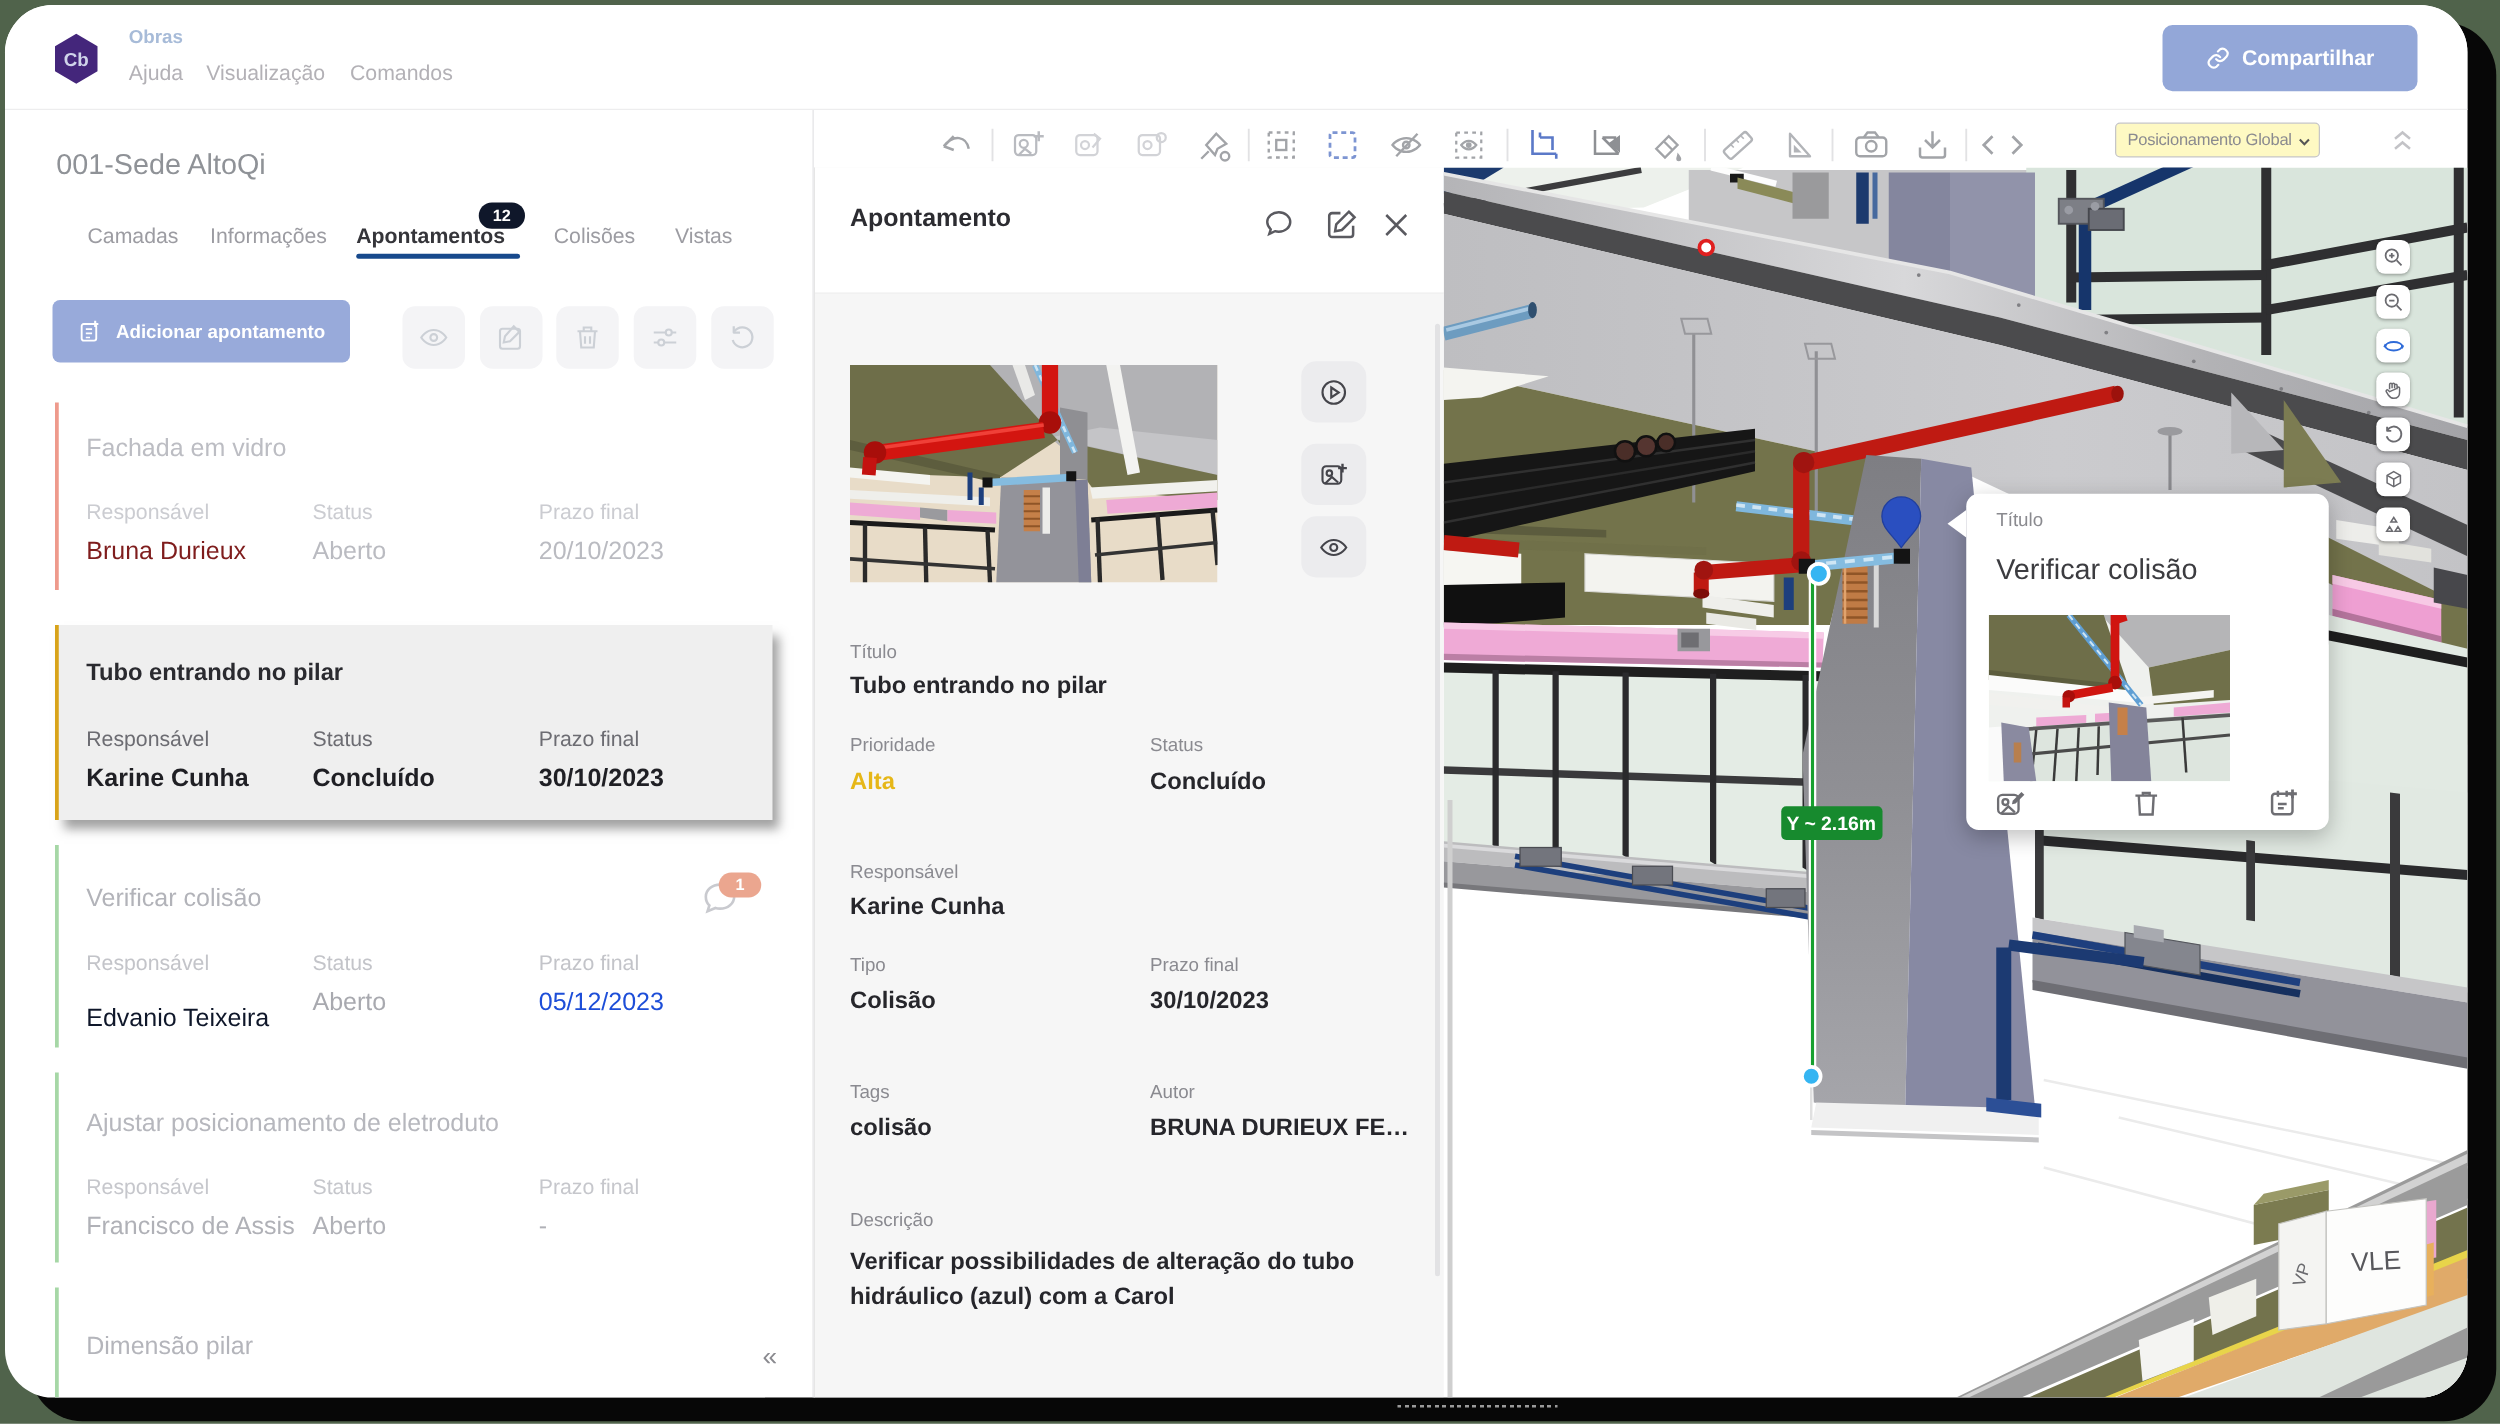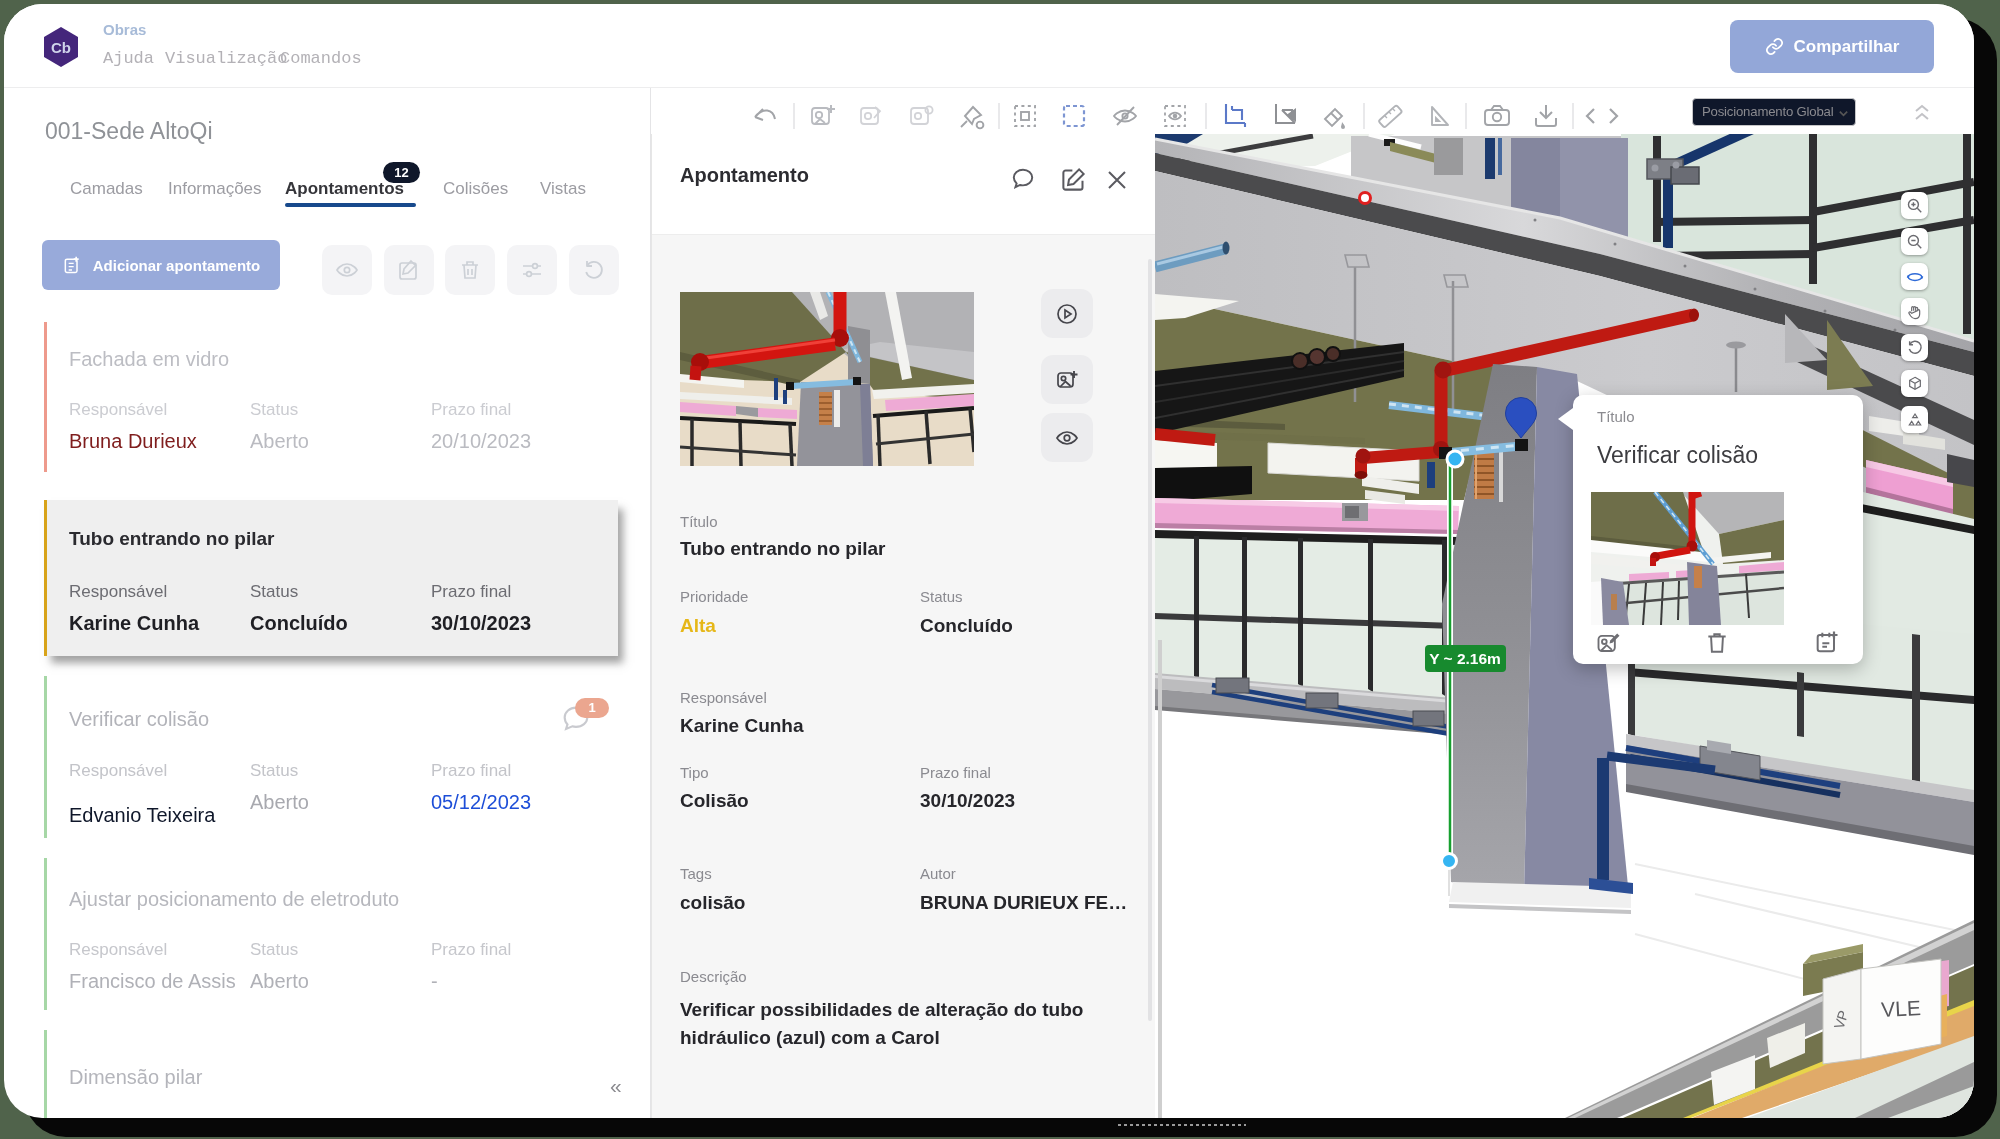--- a/index.html
+++ b/index.html
@@ -4,21 +4,21 @@
 <style>
   * { margin:0; padding:0; box-sizing:border-box; }
   html,body { width:2000px; height:1139px; overflow:hidden; }
   body { background:#50634b; font-family:"Liberation Sans", sans-serif; position:relative; }
   .shadow { position:absolute; left:24px; top:18px; width:1973px; height:1119px; background:#070707; border-radius:42px; }
   .win { position:absolute; left:4px; top:4px; width:1970px; height:1114px; background:#ffffff; border-radius:38px; overflow:hidden; }
   .abs { position:absolute; }
   
   .hdr { position:absolute; left:0; top:0; width:100%; height:84px; background:#fff; border-bottom:1px solid #ededee; }
   .obras { position:absolute; left:99px; top:17px; font-size:15px; font-weight:bold; color:#a7bbd8; }
-  .menu { position:absolute; top:45px; font-size:17px; color:#b3b1b6;font-family:Liberation Mono, monospace; }
+  .menu { position:absolute; top:45px; font-size:17px; color:#b3b1b6; }
   .share { position:absolute; left:1726px; top:16px; width:204px; height:53px; background:#93a7d8; border-radius:8px; color:#fff; font-weight:bold; font-size:17px; display:flex; align-items:center; justify-content:center; gap:10px; }
   
   .ptitle { position:absolute; left:41px; top:114px; font-size:23px; color:#8f9297; }
   .tab { position:absolute; top:175px; font-size:17px; color:#9c9ca2; }
   .tabu { position:absolute; left:281px; top:199px; width:131px; height:4px; background:#17498c; border-radius:2px; }
   .badge12 { position:absolute; left:379px; top:158px; width:37px; height:21px; background:#0f172a; border-radius:11px; color:#fff; font-size:13px; font-weight:bold; text-align:center; line-height:21px; }
   .addbtn { position:absolute; left:38px; top:236px; width:238px; height:50px; background:#98aada; border-radius:6px; color:#fff; font-weight:bold; font-size:15px; display:flex; align-items:center; justify-content:center; gap:11px; }
   .toolb { position:absolute; top:241px; width:50px; height:50px; background:#f4f4f6; border-radius:10px; display:flex; align-items:center; justify-content:center; }
   .card { position:absolute; left:40px; width:568px; background:#fff; }
   .ctitle { position:absolute; left:22px; font-size:20px; }
@@ -32,21 +32,21 @@
   .mid { position:absolute; left:647px; top:130px; width:504px; height:984px; background:#f6f6f6; border-left:1px solid #e6e6e6; }
   .midhdr { position:absolute; left:0; top:0; width:100%; height:101px; background:#fff; border-bottom:1px solid #ededed; }
   .mlab { position:absolute; font-size:15px; color:#8a8a90; }
   .mval { position:absolute; font-size:19px; font-weight:bold; color:#26262b; }
   .mbtn { position:absolute; left:389px; width:52px; height:49px; background:#ececee; border-radius:12px; display:flex; align-items:center; justify-content:center; }
   
   .canvas { position:absolute; left:1151px; top:130px; width:819px; height:984px; }
   .vtb { position:absolute; left:1897px; width:27px; height:27px; background:#fff; border-radius:7px; box-shadow:0 1px 3px rgba(0,0,0,0.35); display:flex; align-items:center; justify-content:center; }
   .tooltip { position:absolute; left:1569px; top:391px; width:290px; height:269px; background:#fff; border-radius:10px; box-shadow:0 5px 18px rgba(0,0,0,0.25); }
   .ttarrow { position:absolute; left:-15px; top:13px; width:0; height:0; border-top:11px solid transparent; border-bottom:11px solid transparent; border-right:15px solid #fff; }
-  .seldd { position:absolute; left:1688px; top:94px; width:164px; height:28px; border:1px solid #c6c6c8; border-radius:4px; background:#0f172a; font-size:13.2px; letter-spacing:-0.2px; color:#8a8a8f; line-height:26px; padding-left:9px; white-space:nowrap; }
+  .seldd { position:absolute; left:1688px; top:94px; width:164px; height:28px; border:1px solid #c6c6c8; border-radius:4px; background:#fef9c3; font-size:13.2px; letter-spacing:-0.2px; color:#8a8a8f; line-height:26px; padding-left:9px; white-space:nowrap; }
 </style>
 </head>
 <body>
 <div class="shadow"></div>
 <div class="win">
 
   <div class="hdr"></div>
   <svg class="abs" style="left:37px;top:22px" width="40" height="42" viewBox="0 0 40 42">
     <polygon points="20,1 37,11 37,31 20,41 3,31 3,11" fill="#44267b"></polygon>
     <text x="20" y="27" font-size="15" font-weight="bold" fill="#cfd3ea" text-anchor="middle">Cb</text>

